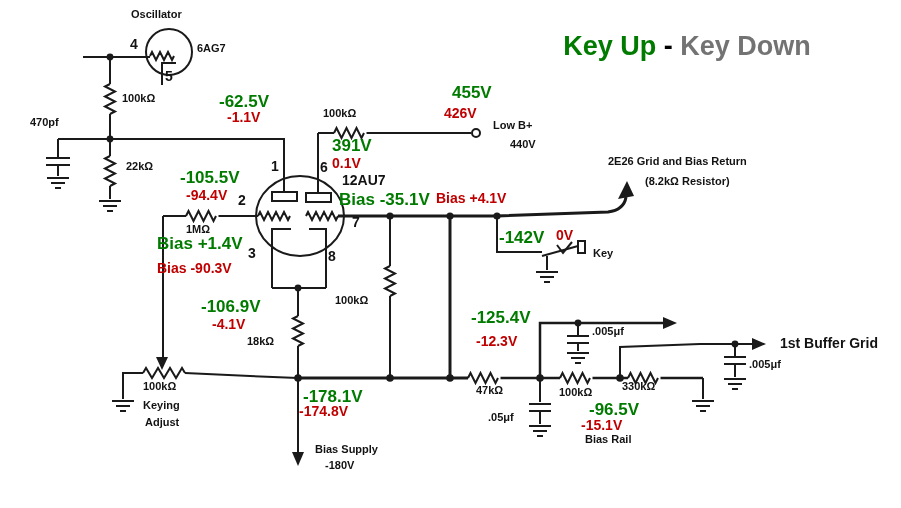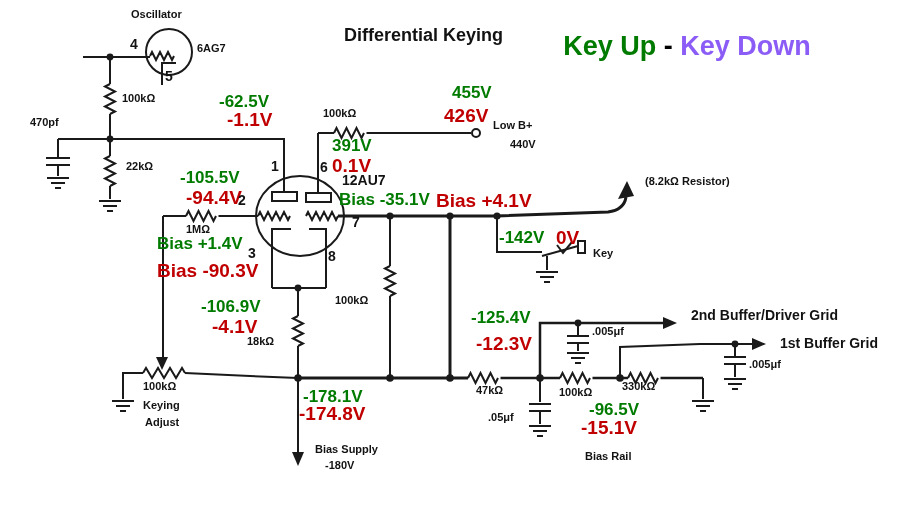--- a/index.html
+++ b/index.html
@@ -5,26 +5,26 @@
   html,body{margin:0;padding:0;background:#fff;}
   #stage{position:relative;width:901px;height:508px;background:#ffffff;overflow:hidden;
          font-family:"Liberation Sans",sans-serif;}
   #wires{position:absolute;left:0;top:0;}
   .t{position:absolute;white-space:nowrap;color:#121212;line-height:1.05;
      font-family:"Liberation Sans",sans-serif;}
   .bk{font-weight:bold;font-size:11px;}
   .sm{font-weight:bold;font-size:14px;}
   .pn{font-weight:bold;font-size:14px;}
   .g{color:#007B00;font-size:17px;font-weight:600;}
-  .r{color:#C00000;font-size:19px;font-weight:600;}
+  .r{color:#C00000;font-size:14px;font-weight:600;}
   .h1{font-weight:bold;font-size:18px;}
   .hdr{position:absolute;left:552px;top:31px;width:270px;text-align:center;}
   .hdr .l1{font-size:27px;font-weight:600;}
   .hdr .l2{font-size:27px;font-weight:600;color:#0a0a0a;}
-  .gr{color:#007B00;text-align:right;} .rd{color:#8b5cf6;}
+  .gr{color:#007B00;text-align:right;} .rd{color:#737373;}
 </style>
 </head>
 <body>
 
 <div id="stage">
 
   <svg id="wires" width="901" height="508" viewBox="0 0 901 508" fill="none" stroke="#1a1a1a" stroke-width="2">
 
     <g>
       <circle cx="169" cy="52" r="23"></circle>
@@ -146,21 +146,20 @@
       <circle cx="298" cy="378" r="3.8"></circle>
         <circle cx="390" cy="378" r="3.8"></circle>
       <circle cx="450" cy="378" r="3.8"></circle>
         <circle cx="540" cy="378" r="3.8"></circle>
       <circle cx="620" cy="378" r="3.8"></circle>
         <circle cx="578" cy="323" r="3.4"></circle>
       <circle cx="735" cy="344" r="3.4"></circle>
     </g>
   </svg>
 
-  <span class="t h1" style="left:344px;top:26px">Differential Keying</span>
   <div class="hdr">
     <div class="l1"><span class="gr">Key Up</span><span> - </span><span class="rd">Key Down</span></div>
   </div>
 
   <span class="t bk" style="left:131px;top:9px">Oscillator</span>
   <span class="t pn" style="left:130px;top:37px">4</span>
   <span class="t pn" style="left:165px;top:69px">5</span>
   <span class="t bk" style="left:197px;top:43px">6AG7</span>
   <span class="t bk" style="left:122px;top:93px">100kΩ</span>
   <span class="t bk" style="left:30px;top:117px">470pf</span>
@@ -195,32 +194,32 @@
   <span class="t bk" style="left:335px;top:295px">100kΩ</span>
   <span class="t g" style="left:303px;top:388px">-178.1V</span>
   <span class="t r" style="left:299px;top:404px">-174.8V</span>
 
   <span class="t bk" style="left:143px;top:381px">100kΩ</span>
   <span class="t bk" style="left:143px;top:400px">Keying</span>
   <span class="t bk" style="left:145px;top:417px">Adjust</span>
   <span class="t bk" style="left:315px;top:444px">Bias Supply</span>
   <span class="t bk" style="left:325px;top:460px">-180V</span>
 
+  <span class="t bk" style="left:608px;top:156px">2E26 Grid and Bias Return</span>
   <span class="t bk" style="left:645px;top:176px">(8.2kΩ Resistor)</span>
   <span class="t g" style="left:499px;top:229px">-142V</span>
   <span class="t r" style="left:556px;top:228px">0V</span>
   <span class="t bk" style="left:593px;top:248px">Key</span>
 
   <span class="t g" style="left:471px;top:309px">-125.4V</span>
   <span class="t r" style="left:476px;top:334px">-12.3V</span>
   <span class="t bk" style="left:592px;top:326px">.005μf</span>
-  <span class="t sm" style="left:691px;top:308px">2nd Buffer/Driver Grid</span>
   <span class="t sm" style="left:780px;top:336px">1st Buffer Grid</span>
   <span class="t bk" style="left:749px;top:359px">.005μf</span>
   <span class="t bk" style="left:476px;top:385px">47kΩ</span>
   <span class="t bk" style="left:488px;top:412px">.05μf</span>
   <span class="t bk" style="left:559px;top:387px">100kΩ</span>
   <span class="t bk" style="left:622px;top:381px">330kΩ</span>
   <span class="t g" style="left:589px;top:401px">-96.5V</span>
   <span class="t r" style="left:581px;top:418px">-15.1V</span>
-  <span class="t bk" style="left:585px;top:451px">Bias Rail</span>
+  <span class="t bk" style="left:585px;top:434px">Bias Rail</span>
 
 </div>
 
 </body></html>

